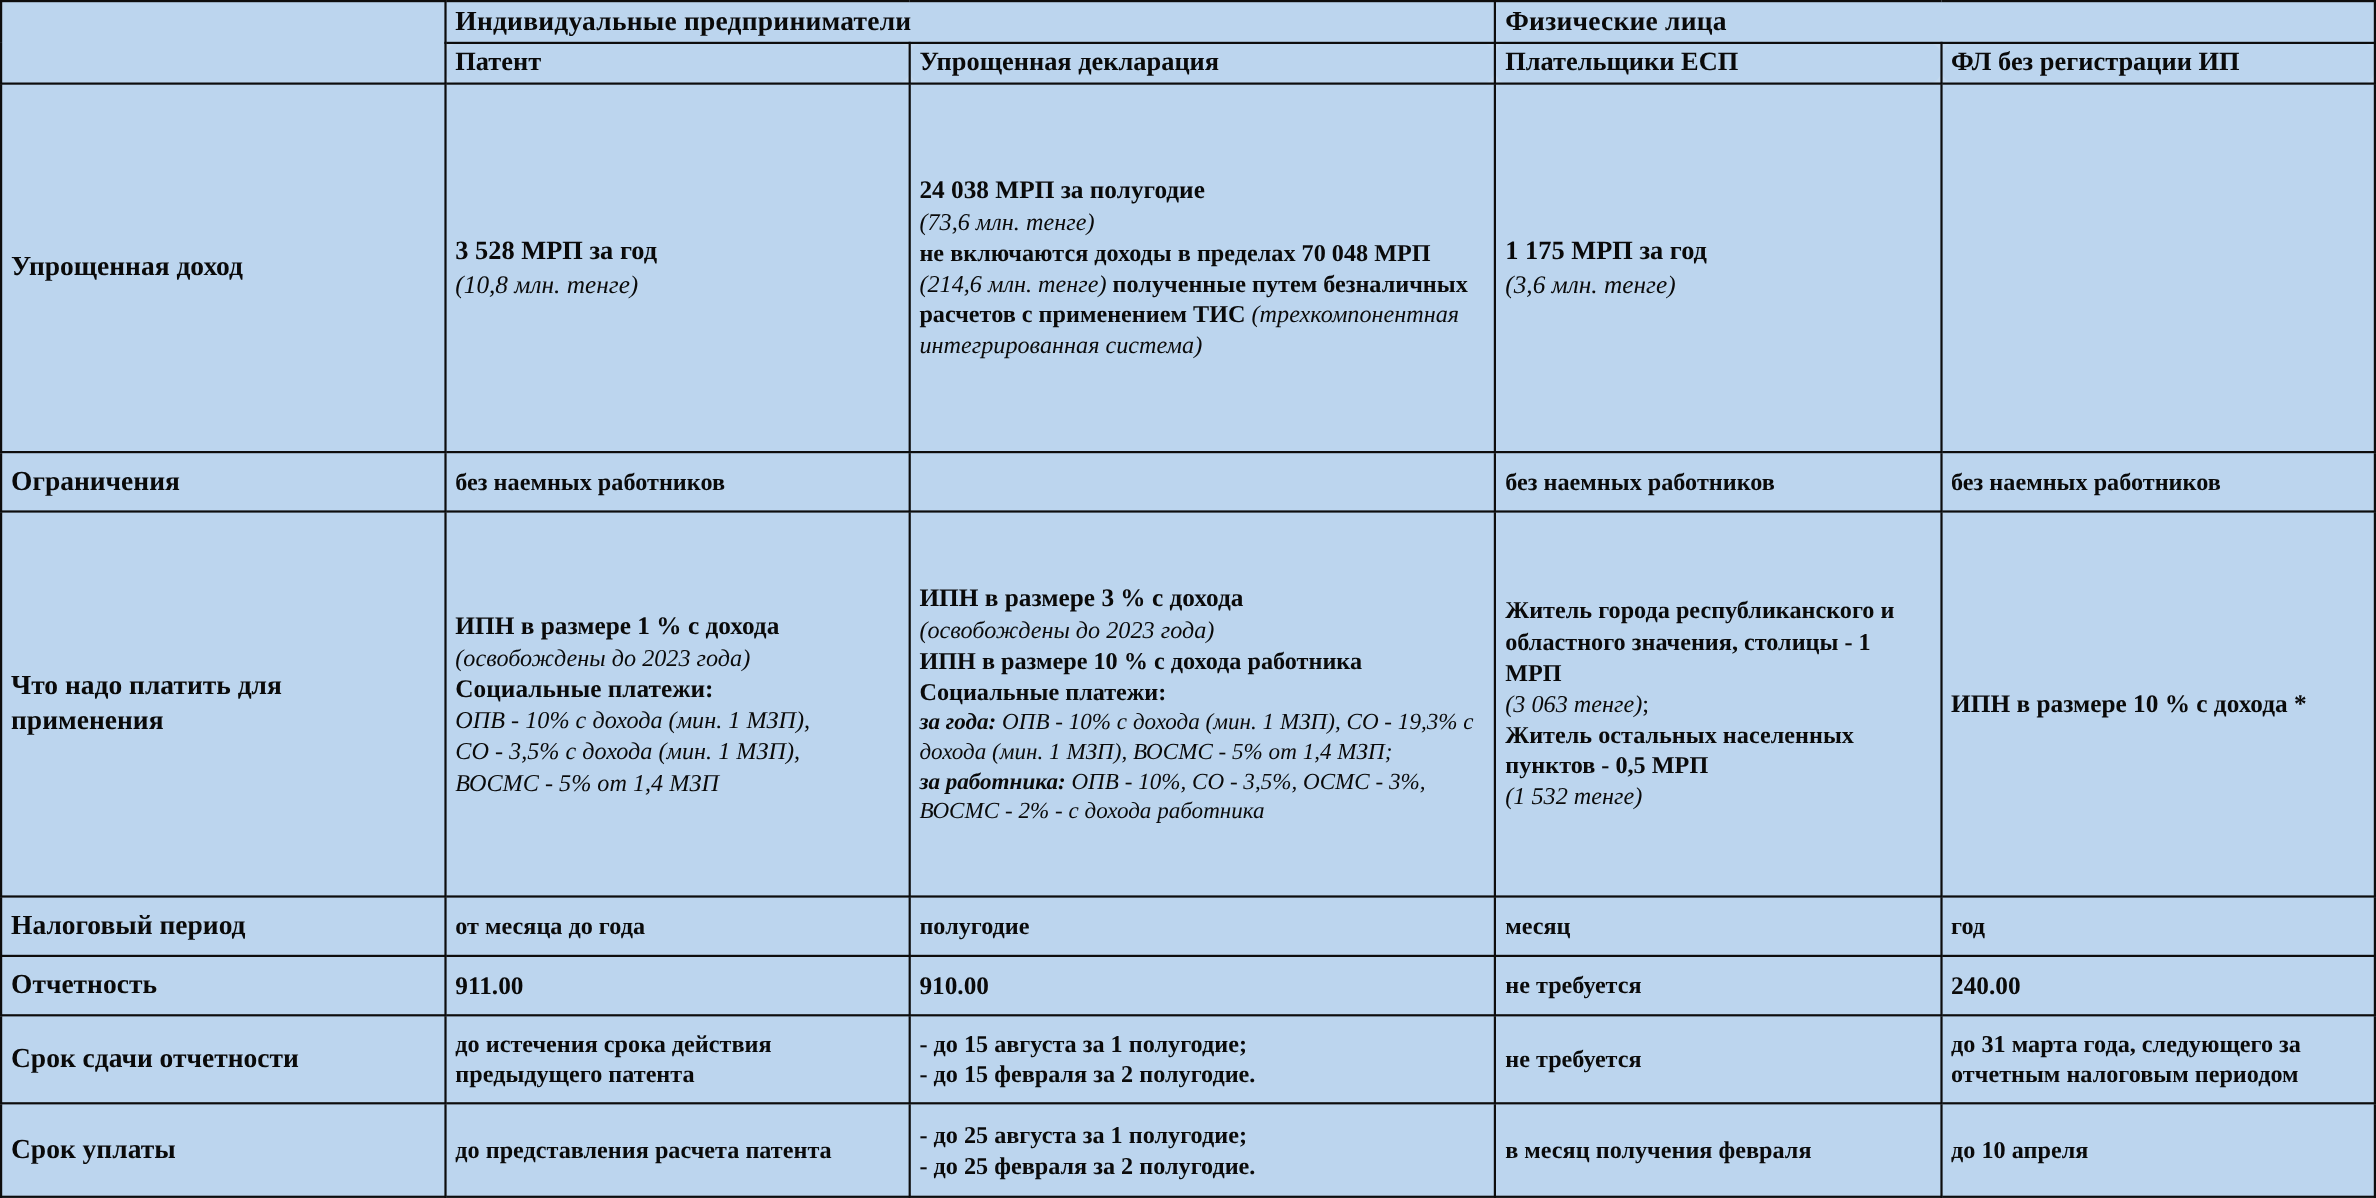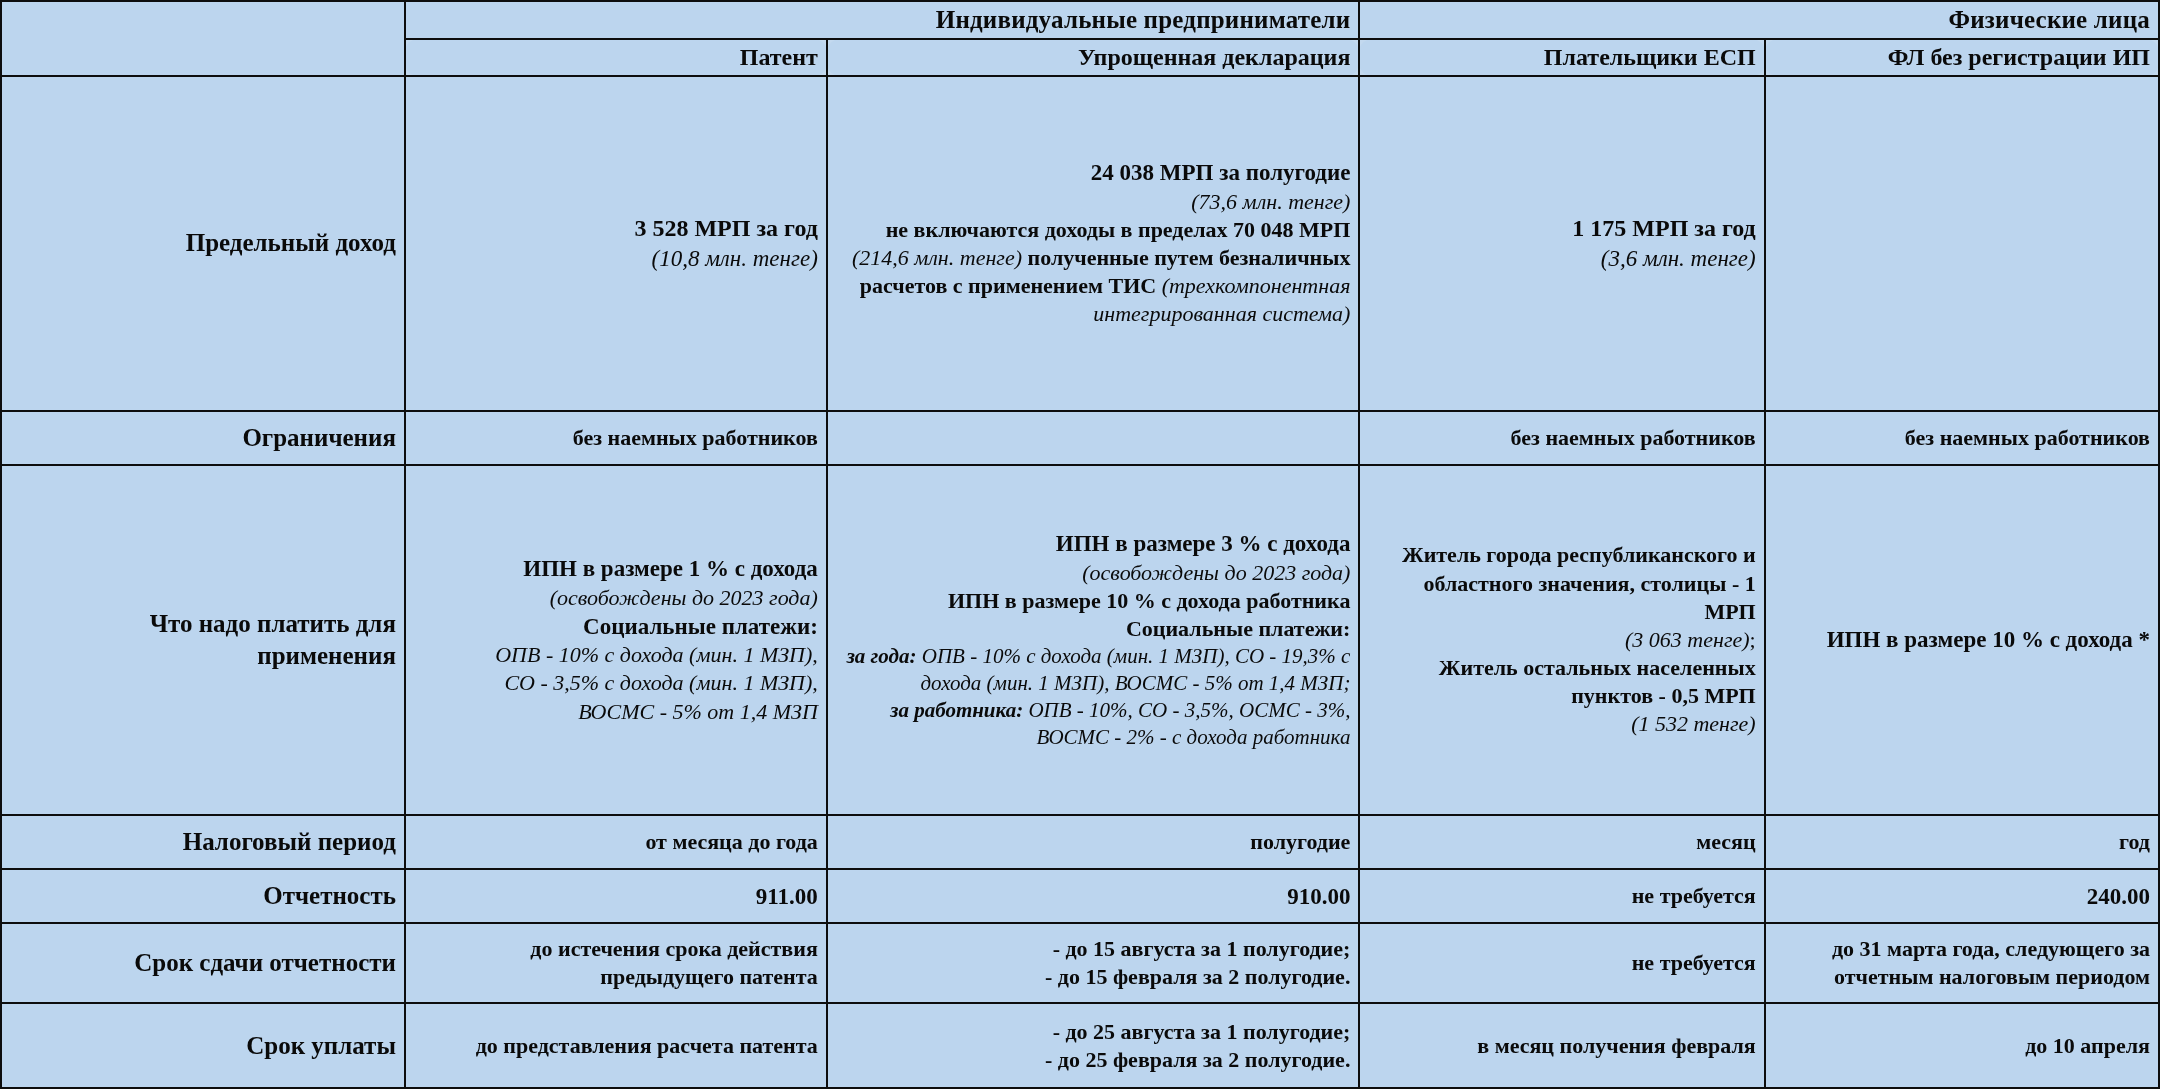--- a/index.html
+++ b/index.html
@@ -29,21 +29,21 @@
     height: 1089px;
     border-collapse: collapse;
     table-layout: fixed;
     background: #c3d9ef;
   }
 
   table.cmp td,
   table.cmp th {
     border: 2px solid #0d0d0d;
     vertical-align: middle;
-    text-align: right;
+    text-align: left;
     padding: 2px 8px;
     color: #0a0a0a;
     background: #bcd5ee;
     line-height: 1.28;
   }
 
   
   col.c-label  { width: 292px; }
   col.c-patent { width: 305px; }
   col.c-decl   { width: 385px; }
@@ -131,21 +131,21 @@
       <tr>
         <th class="sub-head">Патент</th>
         <th class="sub-head">Упрощенная декларация</th>
         <th class="sub-head">Плательщики ЕСП</th>
         <th class="sub-head">ФЛ без регистрации ИП</th>
       </tr>
     </thead>
     <tbody>
 
       <tr class="big-row tall-1 alt-dark">
-        <td class="rowlabel">Предельный доход</td>
+        <td class="rowlabel">Упрощенная доход</td>
         <td class="cell">
           <span class="line b fs24">3 528 МРП за год</span>
           <span class="line i fs23">(10,8 млн. тенге)</span>
         </td>
         <td class="cell tight">
           <span class="line b fs23">24 038 МРП за полугодие</span>
           <span class="line i fs22">(73,6 млн. тенге)</span>
           <span class="line fs22">
             <b>не включаются доходы в пределах 70 048 МРП</b>
             <i>(214,6 млн. тенге)</i>

